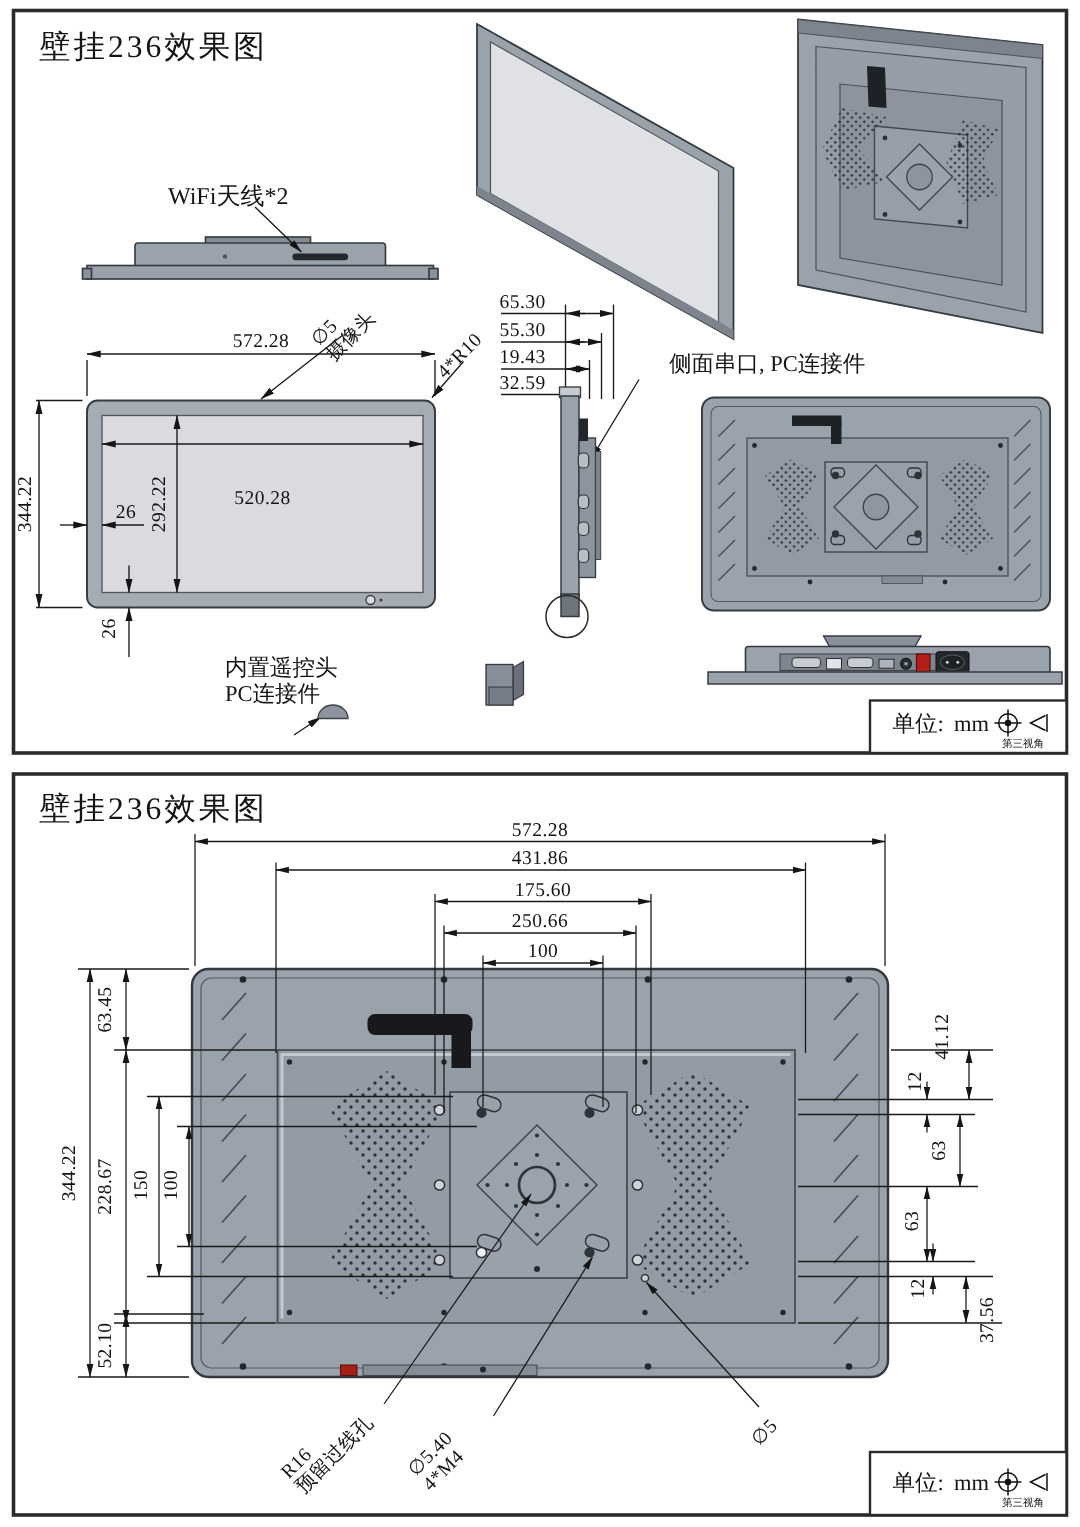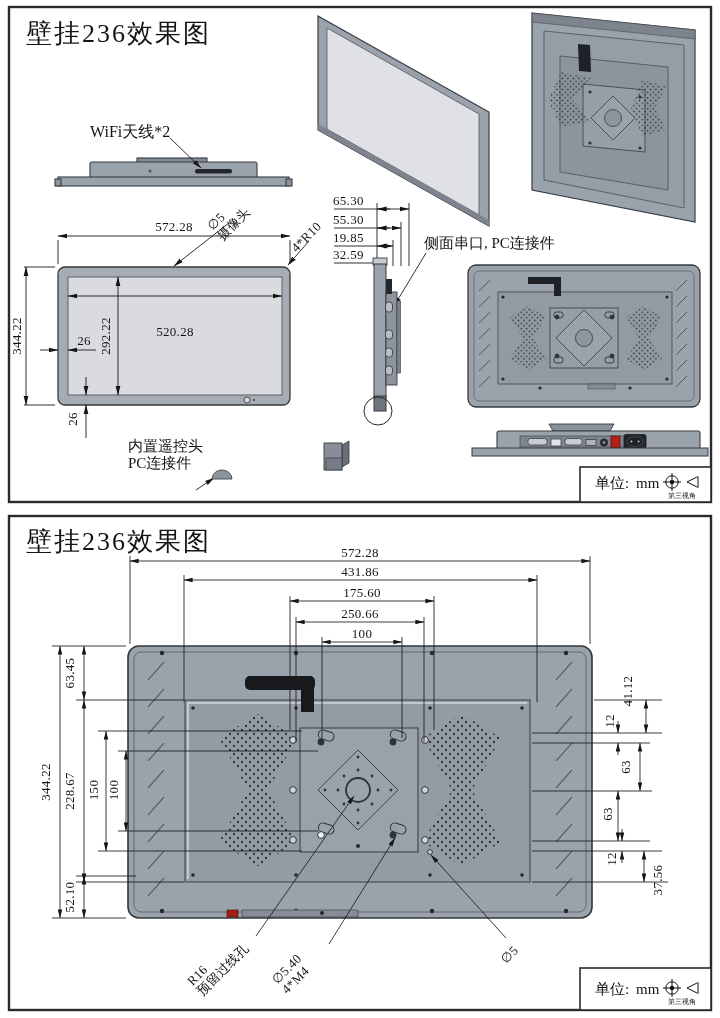--- a/index.html
+++ b/index.html
@@ -2,22 +2,22 @@
 <html><head>
 <meta charset="utf-8">
 <style>
   html,body{margin:0;padding:0;background:#f6f6f4;}
   #stage{position:relative;width:720px;height:1018px;background:#ffffff;overflow:hidden;
          font-family:"Liberation Serif",serif;color:#111;}
   svg{position:absolute;left:0;top:0;}
   .lbl{position:absolute;white-space:nowrap;line-height:1.08;color:#141414;}
   .dim{font-size:13px;letter-spacing:.3px;}
   .dimc{text-align:center;}
-  .cjk{font-size:15px;}
-  .title{font-size:26px;letter-spacing:2px;}
+  .cjk{font-size:15px;margin-left:22px;}
+  .title{font-size:21px;letter-spacing:2px;}
   .rot90{transform:rotate(-90deg);}
   .rot45{transform:rotate(-45deg);}
   .tiny{font-size:7px;}
   .unit{font-size:15px;}
 </style>
 </head>
 <body>
 
 <div id="stage">
 
@@ -403,21 +403,21 @@
 
 <div class="lbl dim dimc" style="left:144px;top:220px;width:60px;">572.28</div>
 <div class="lbl dim dimc" style="left:145px;top:281px;width:60px;margin-top:44px;">520.28</div>
 <div class="lbl dim dimc rot90" style="left:-11px;top:329px;width:56px;">344.22</div>
 <div class="lbl dim dimc rot90" style="left:78px;top:329px;width:56px;">292.22</div>
 <div class="lbl dim dimc" style="left:72px;top:334px;width:24px;">26</div>
 <div class="lbl dim dimc rot90" style="left:48px;top:412px;width:50px;">26</div>
 
 <div class="lbl dim" style="left:333px;top:194px;">65.30</div>
 <div class="lbl dim" style="left:333px;top:213px;">55.30</div>
-<div class="lbl dim" style="left:333px;top:231px;">19.85</div>
+<div class="lbl dim" style="left:333px;top:231px;">19.43</div>
 <div class="lbl dim" style="left:333px;top:248px;">32.59</div>
 
 <div class="lbl cjk" style="left:424px;top:235px;">侧面串口, PC连接件</div>
 <div class="lbl cjk" style="left:128px;top:438px;line-height:17px;">
   <div>内置遥控头</div>
   <div>PC连接件</div>
 </div>
 
 <div class="lbl unit" style="left:595px;top:475px;">单位:</div>
 <div class="lbl unit" style="left:636px;top:475px;">mm</div>

